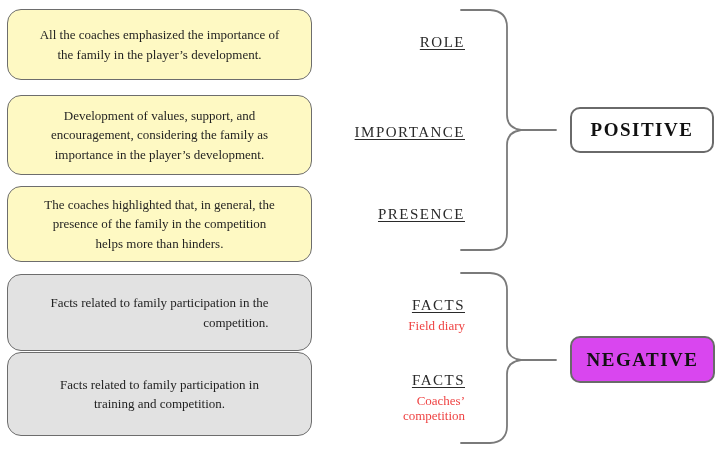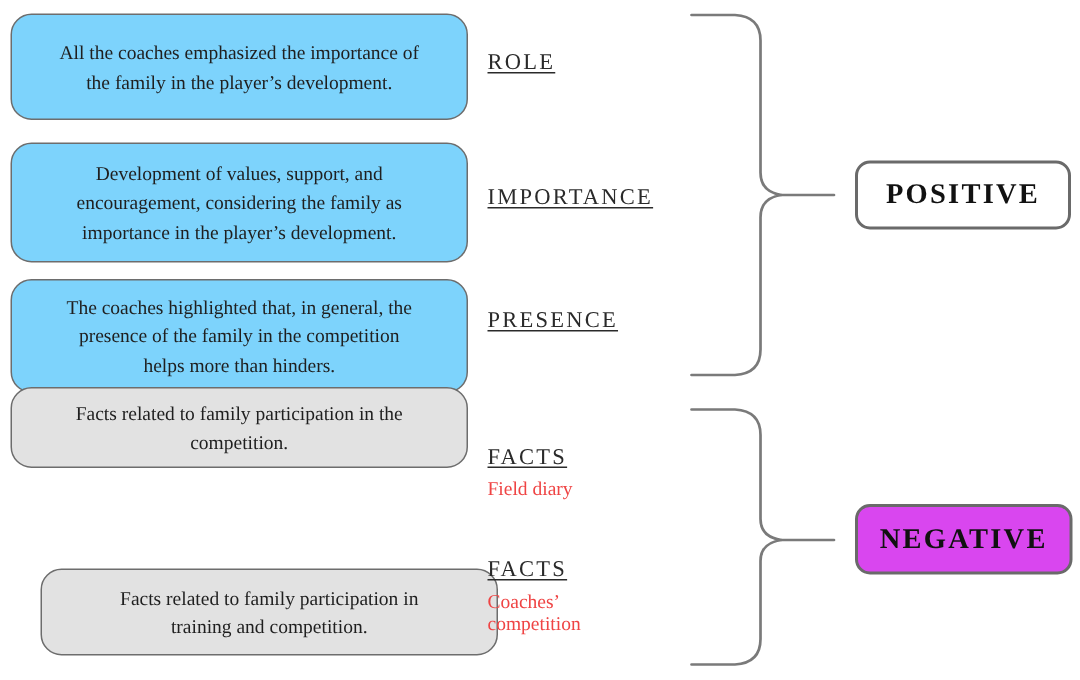--- a/index.html
+++ b/index.html
@@ -29,34 +29,34 @@
     align-items: center;
     justify-content: center;
     text-align: center;
     padding: 4px 18px;
   }
   .sbox .sbox-text {
     font-size: 13px;
     line-height: 1.5;
     white-space: pre-line;
   }
-  .sbox.white { background: #7dd3fc; }
+  .sbox.white { background: #fef9c3; }
   .sbox.gray  { background: #e2e2e2; }
   .sbox.b1 { top: 9px;   height: 71px; }
   .sbox.b2 { top: 95px;  height: 80px; }
   .sbox.b3 { top: 186px; height: 76px; }
-  .sbox.b4 { top: 258px; height: 54px; }
-  .sbox.b5 { top: 379px; height: 58px; margin-left: 20px; }
+  .sbox.b4 { top: 274px; height: 77px; text-align: right; }
+  .sbox.b5 { top: 352px; height: 84px; }
 
   
   .cat {
     position: absolute;
     left: 325px;
     width: 140px;
-    text-align: left;
+    text-align: right;
   }
   .cat-title {
     font-size: 15px;
     letter-spacing: 1.5px;
     text-decoration: underline;
     text-underline-offset: 2px;
     line-height: 18px;
     color: #2a2a2a;
   }
   .cat-sub {

